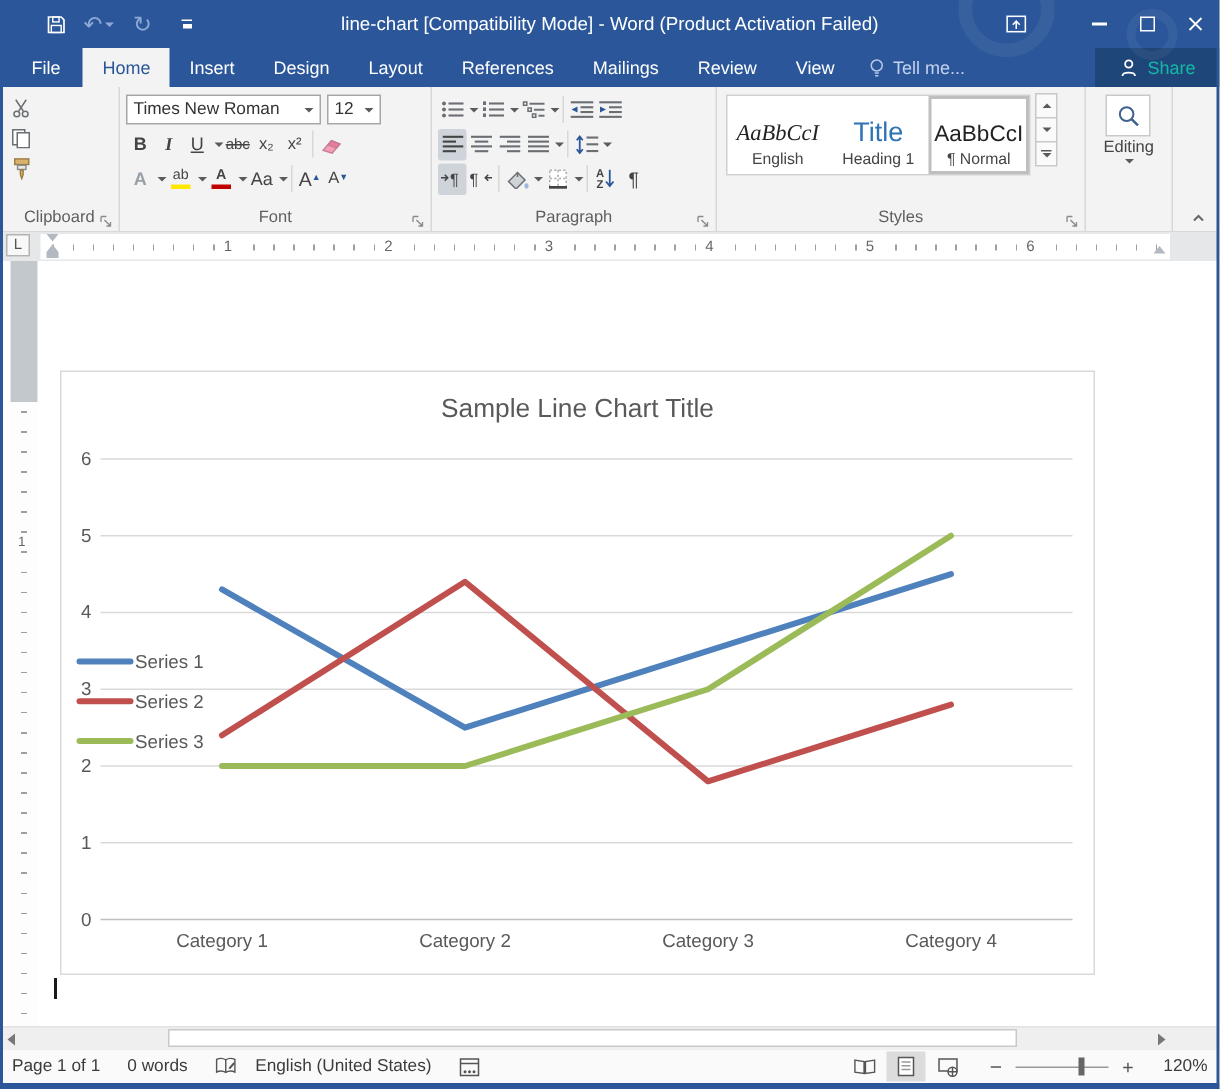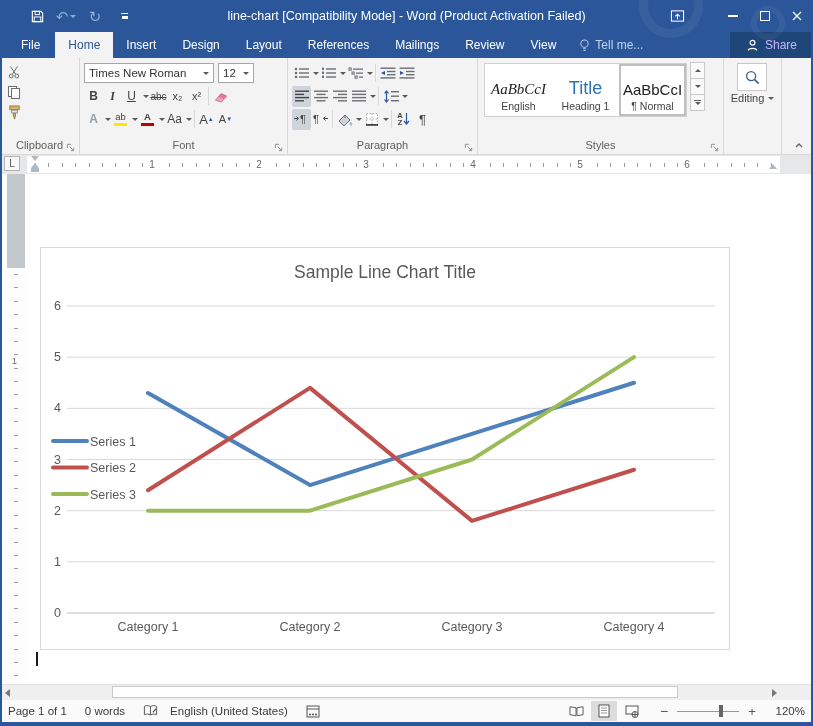--- a/index.html
+++ b/index.html
@@ -23,21 +23,21 @@
   .ribopt{margin-right:24px;}
   .maxbox{width:10px;height:10px;border:1.2px solid #fff;}
   .minbar{width:10px;height:1.2px;background:#fff;}
 
   
   .tabrow{height:26px;background:#2b579a;display:flex;align-items:stretch;flex:0 0 auto;font-size:12px;}
   .tab{display:flex;align-items:center;padding:4px 13px;color:#fff;cursor:default;}
   .tab.first{padding:0 15px;margin-left:6px;}
   .tab.active{background:#f3f3f3;color:#2b579a;}
   .tellme{display:flex;align-items:center;gap:5px;color:#c4d2ee;padding:0 10px;}
-  .share{margin-left:auto;background:#1f4679;color:#c4b5fd;display:flex;align-items:center;gap:6px;padding:0 16px;}
+  .share{margin-left:auto;background:#1f4679;color:#14b8a6;display:flex;align-items:center;gap:6px;padding:0 16px;}
 
   
   .ribbon{height:97px;background:#f3f3f3;display:flex;flex:0 0 auto;border-bottom:1px solid #d8d8d8;}
   .rgroup{position:relative;border-right:1px solid #d8d8d8;display:flex;flex-direction:column;padding:2px 2px 0 2px;}
   .gbody{flex:1;}
   .glabel{height:16px;text-align:center;font-size:11px;color:#605e5c;position:relative;line-height:15px;}
   .launch{position:absolute;right:2px;bottom:2px;}
   .ib{height:21px;min-width:19px;display:inline-flex;align-items:center;justify-content:center;border-radius:2px;color:#444;font-size:12px;padding:0 1px;}
   .ib.on{background:#cfd4da;}
   .vsep{width:1px;height:18px;background:#d8d8d8;margin:0 2px;align-self:center;}
@@ -79,21 +79,21 @@
   .s-emph{font-family:"Liberation Serif",serif;font-style:italic;}
   .s-h1{color:#2e74b5;font-size:18px;}
   .slabel{font-size:10.5px;color:#444;margin-top:3px;}
   .sarrcol{display:flex;flex-direction:column;margin-left:3px;}
   .sarr{width:15px;height:17px;border:1px solid #c8c8c8;background:#fafafa;display:flex;align-items:center;justify-content:center;margin-top:-1px;flex-direction:column;}
   .caru{width:0;height:0;border-left:3px solid transparent;border-right:3px solid transparent;border-bottom:3.5px solid #5a5a5a;}
   .morebar{width:7px;height:1px;background:#5a5a5a;margin-bottom:1px;}
   
   .g-edit{width:58px;align-items:center;}
   .editbtn{width:30px;height:28px;border:1px solid #c8c8c8;background:#fff;display:flex;align-items:center;justify-content:center;margin:3px auto 1px;}
-  .editlabel{font-size:11px;color:#444;text-align:center;display:flex;flex-direction:row;align-items:center;gap:2px;justify-content:space-between;}
+  .editlabel{font-size:11px;color:#444;text-align:center;display:flex;flex-direction:column;align-items:center;gap:2px;justify-content:space-between;}
   .rfill{flex:1;position:relative;border-right:none;}
   .collapse{position:absolute;right:8px;bottom:4px;}
 
   
   .rulerrow{height:19px;background:#e5e7e9;position:relative;flex:0 0 auto;}
   .tabsel{position:absolute;left:4px;top:1px;width:16px;height:15px;background:#f8f8f8;border:1px solid #b3b3b3;font-size:10px;color:#555;display:flex;align-items:center;justify-content:center;}
   .hruler{position:absolute;left:27px;width:753px;top:1px;height:17px;background:#fff;}
   .hticks{position:absolute;left:8px;right:8px;top:7px;height:4px;background:repeating-linear-gradient(90deg,#9aa0a6 0 1px,transparent 1px 13.375px);}
   .rnum{position:absolute;top:2px;transform:translateX(-50%);font-size:10px;color:#666;background:#fff;padding:0 2px;line-height:13px;}
   .ind-first{position:absolute;left:4px;top:0;width:0;height:0;border-left:4px solid transparent;border-right:4px solid transparent;border-top:5px solid #b3b9c0;}

